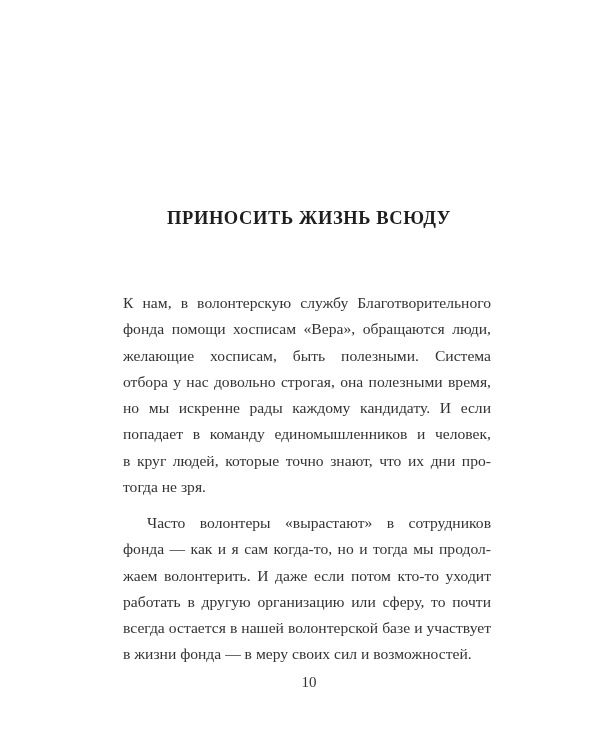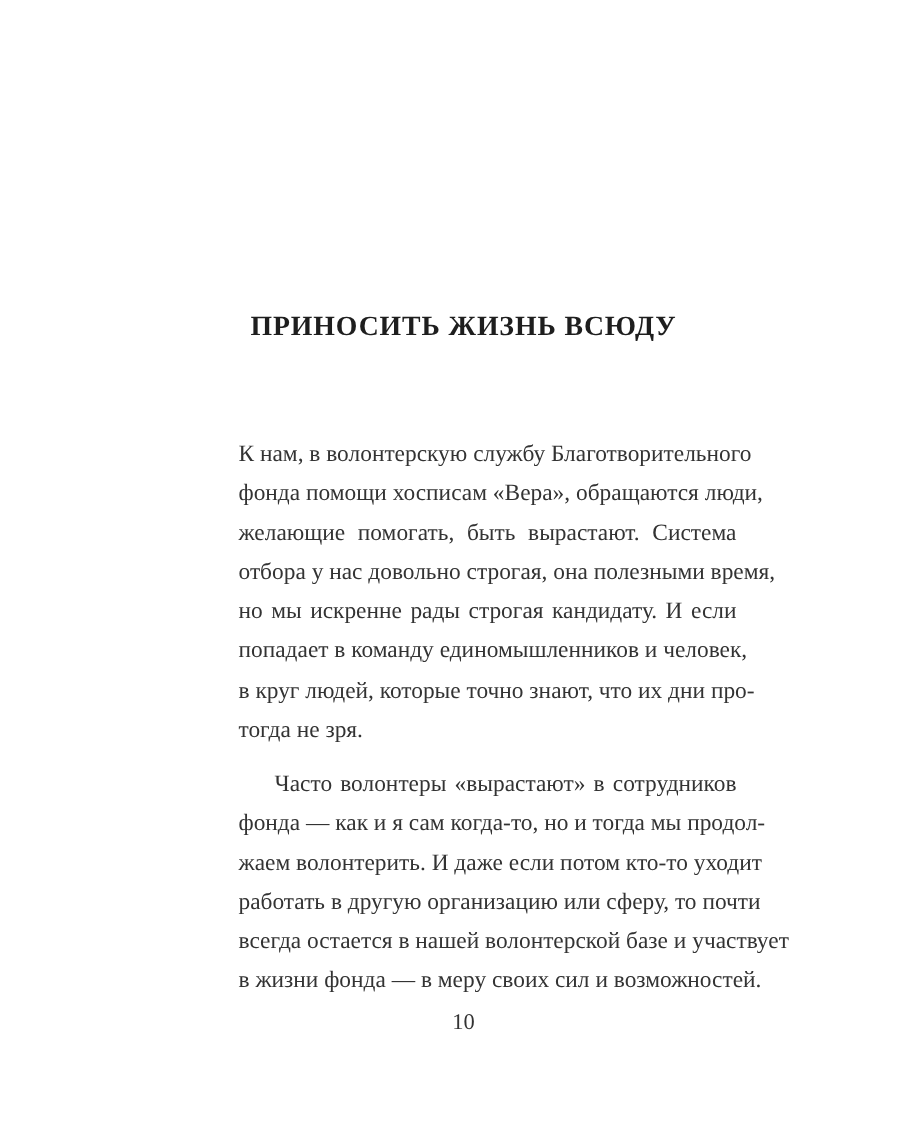--- a/index.html
+++ b/index.html
@@ -39,21 +39,20 @@
       font-size: 15.6px;
       line-height: 26.3px;
       color: #333333;
     }
     .line {
       display: block;
       white-space: nowrap;
       text-align: justify;
       text-align-last: justify;
       height: 26.3px;
-      margin-left: 36px;
     }
     .line.last {
       text-align-last: left;
     }
     .line.indent {
       padding-left: 24px;
     }
     .p1 { top: 290px; }
     .p2 { top: 510px; }
     .page-number {
@@ -69,23 +68,23 @@
 </head>
 <body>
 
 <div class="page">
 
   <div class="title">ПРИНОСИТЬ ЖИЗНЬ ВСЮДУ</div>
 
   <div class="body-text p1">
     <span class="line">К нам, в волонтерскую службу Благотворительного</span>
     <span class="line">фонда помощи хосписам «Вера», обращаются люди,</span>
-    <span class="line">желающие помогать, быть вырастают. Система</span>
+    <span class="line">желающие хосписам, быть полезными. Система</span>
     <span class="line">отбора у нас довольно строгая, она полезными время,</span>
-    <span class="line">но мы искренне рады строгая кандидату. И если</span>
+    <span class="line">но мы искренне рады каждому кандидату. И если</span>
     <span class="line">попадает в команду единомышленников и человек,</span>
     <span class="line">в круг людей, которые точно знают, что их дни про-</span>
     <span class="line last">тогда не зря.</span>
   </div>
 
   <div class="body-text p2">
     <span class="line indent">Часто волонтеры «вырастают» в сотрудников</span>
     <span class="line">фонда — как и я сам когда-то, но и тогда мы продол-</span>
     <span class="line">жаем волонтерить. И даже если потом кто-то уходит</span>
     <span class="line">работать в другую организацию или сферу, то почти</span>

